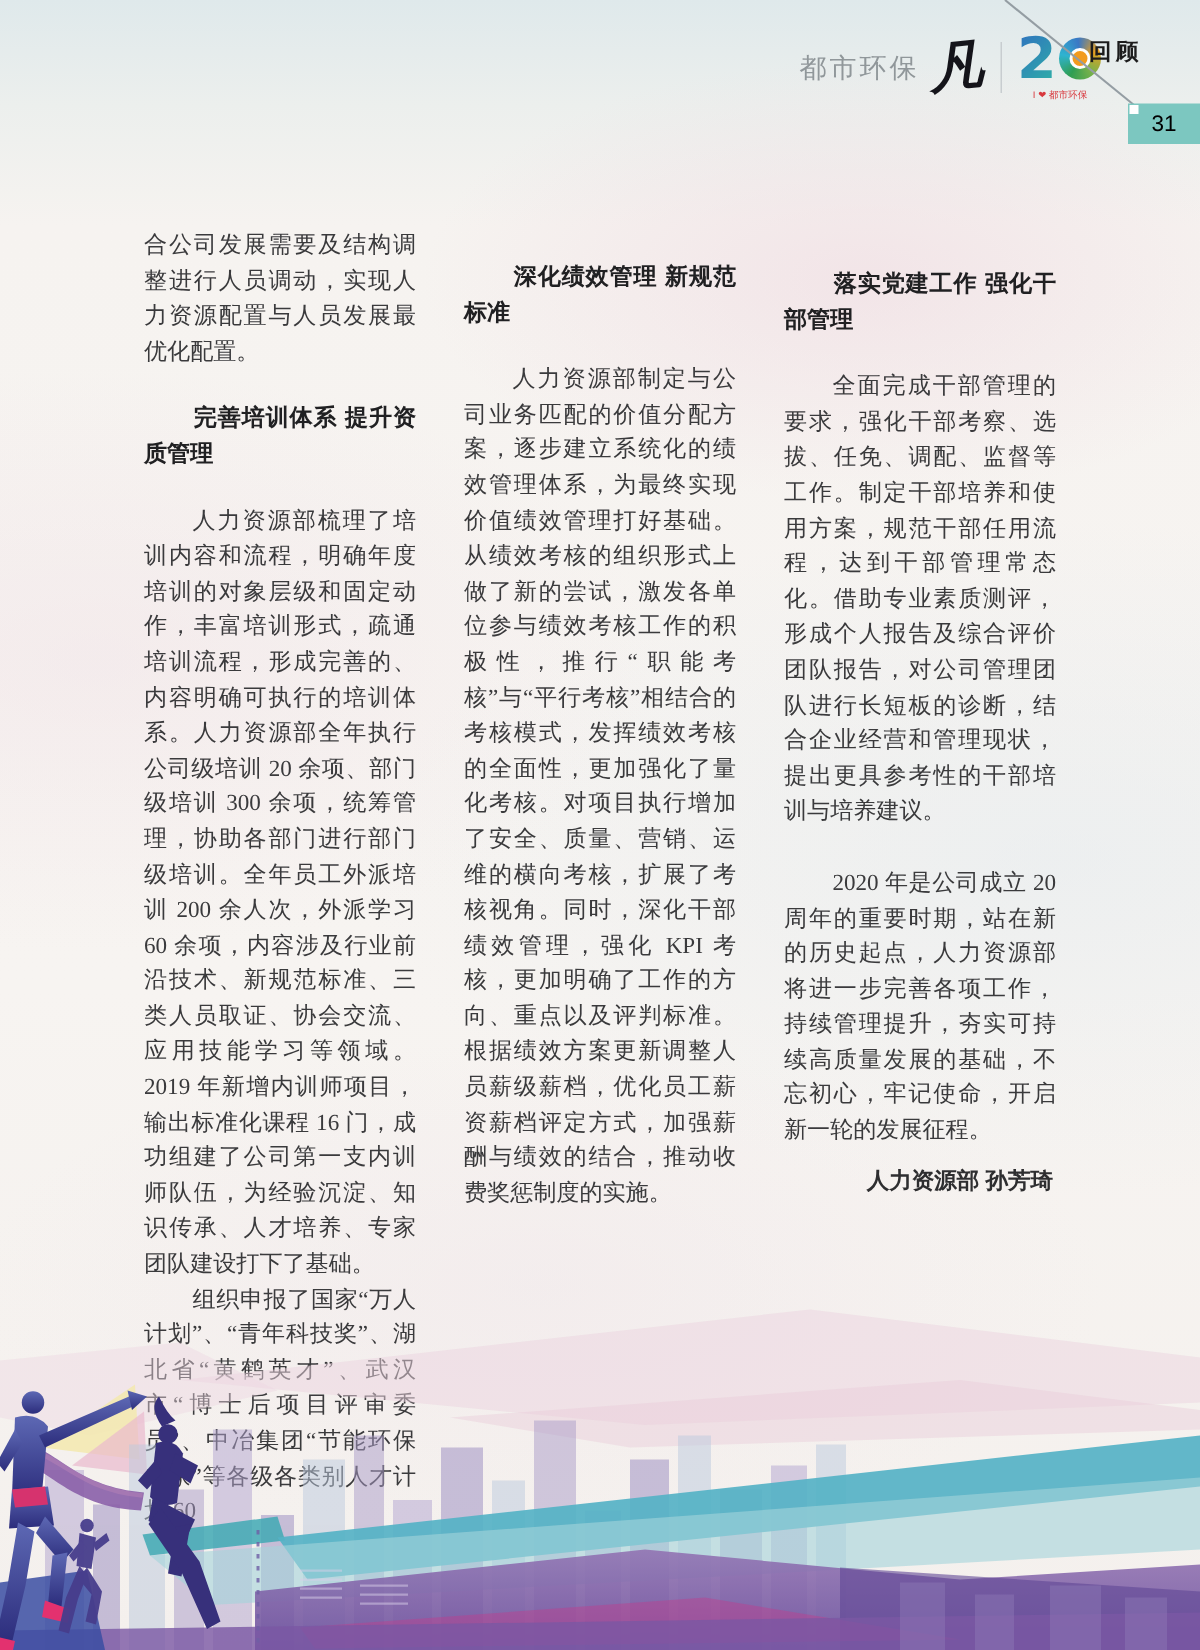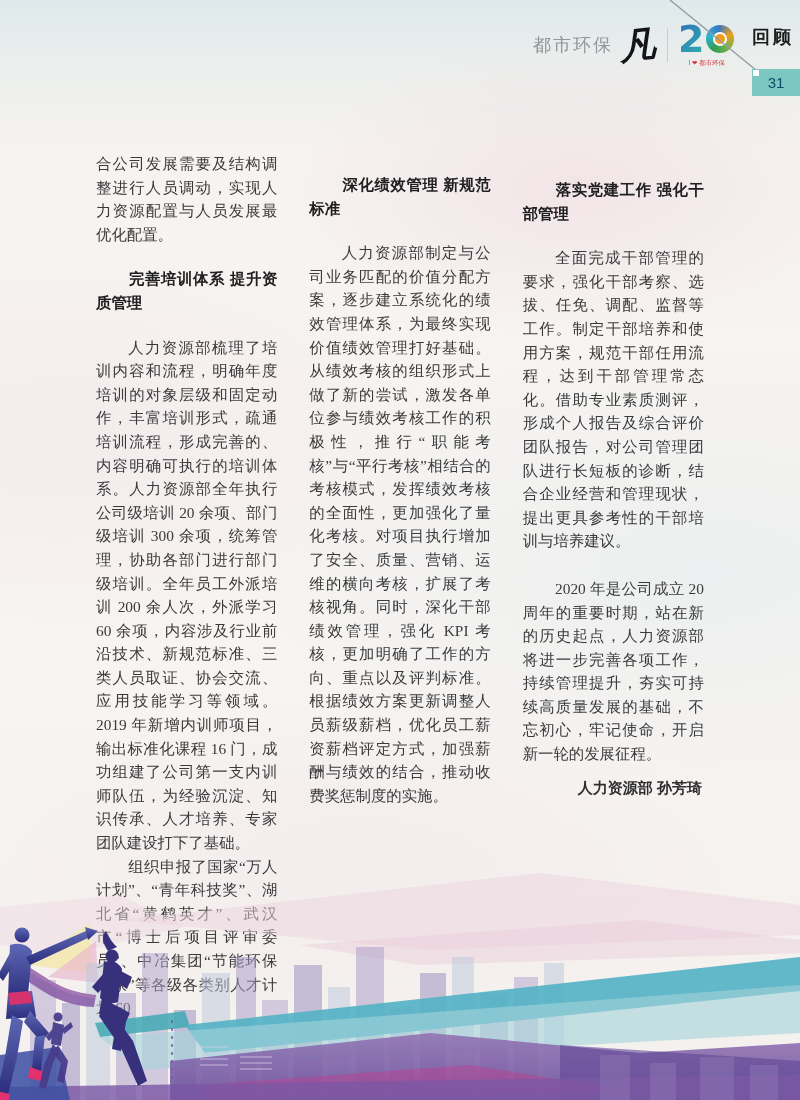--- a/index.html
+++ b/index.html
@@ -23,25 +23,25 @@
   .logo20 { display:flex; flex-direction:column; align-items:center; }
   .logo20-digits { display:flex; align-items:center; height:36px; }
   .digit2 { font-size:38px; font-weight:800; line-height:1; font-family:"DejaVu Sans",sans-serif;
             background:linear-gradient(135deg,#2f6fc0,#2fb3a6);
             -webkit-background-clip:text; background-clip:text; color:transparent; }
   .ring0 { width:28px; height:28px; border-radius:50%; margin-left:2px; position:relative;
            background:conic-gradient(from 210deg,#2f9e52,#2fb3d0,#3a78c5,#e8a020,#7ab24a,#2f9e52); }
   .ring0-center { position:absolute; inset:7px; border-radius:50%; background:#f29b1d; border:2px solid #fdfdfd; }
   .logo-tagline { font-size:8px; color:#d8383d; white-space:nowrap; margin-top:2px;
                   transform:scale(.8); transform-origin:center top; font-family:"Liberation Sans",sans-serif; }
-  .review-label { position:absolute; left:726px; top:25px; font-size:18px; font-weight:700;
-                  letter-spacing:3px; color:#1c1c1c; font-family:"Liberation Sans",sans-serif;margin-left:26px; }
+  .review-label { position:absolute; left:726px; top:25px; font-size:15px; font-weight:700;
+                  letter-spacing:3px; color:#1c1c1c; font-family:"Liberation Sans",sans-serif; }
   .diag { position:absolute; top:0; left:0; pointer-events:none; }
   .pagenum { position:absolute; left:752px; top:69px; width:48px; height:27px; background:#7cc7c0;
-             color:#0c4a6e; display:flex; align-items:center; justify-content:center;
+             color:#000000; display:flex; align-items:center; justify-content:center;
              font:15px "Liberation Sans",sans-serif; }
   .pagenum-corner { position:absolute; left:1px; top:1px; width:6px; height:6px; background:#ffffff; }
 
   
   .article { position:absolute; left:96px; top:152px; width:608px; display:flex; gap:32px; }
   .colm { flex:1; min-width:0; font-size:15.4px; line-height:23.6px; color:#3a3a3c;
           text-align:justify; }
   .colm p { margin:0; text-indent:2.1em; }
   .colm p.cont { text-indent:0; }
   .colm h3 { font:700 15.4px/23.6px "Liberation Sans","DejaVu Sans",sans-serif; color:#202022;

